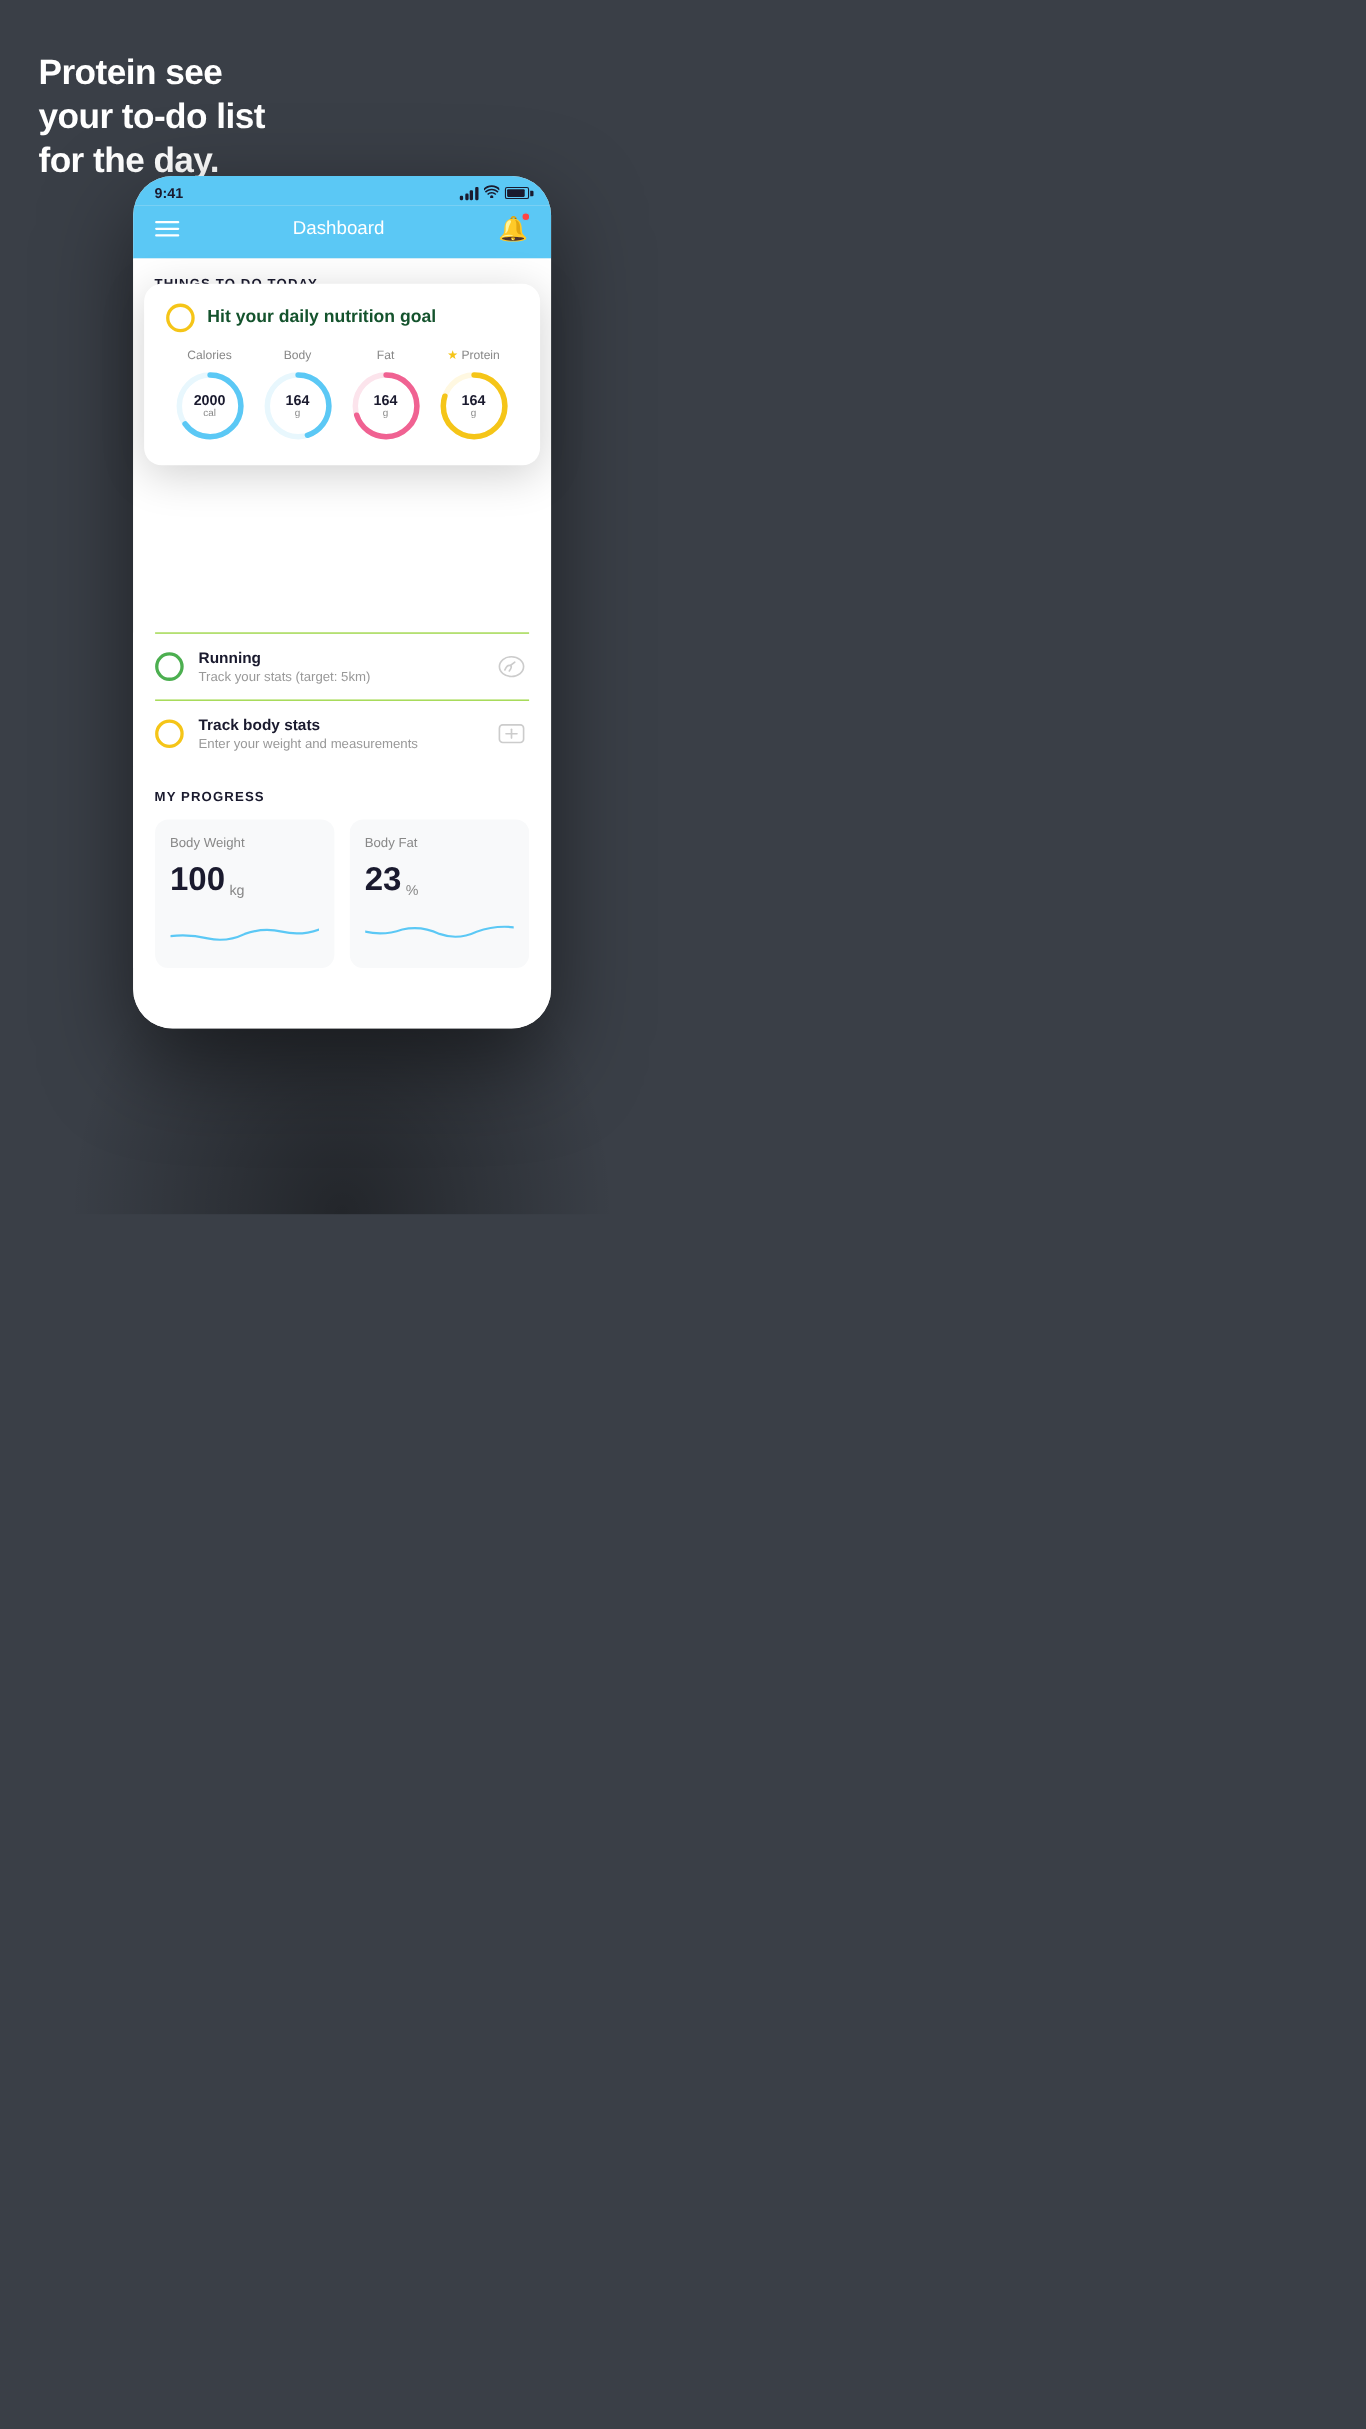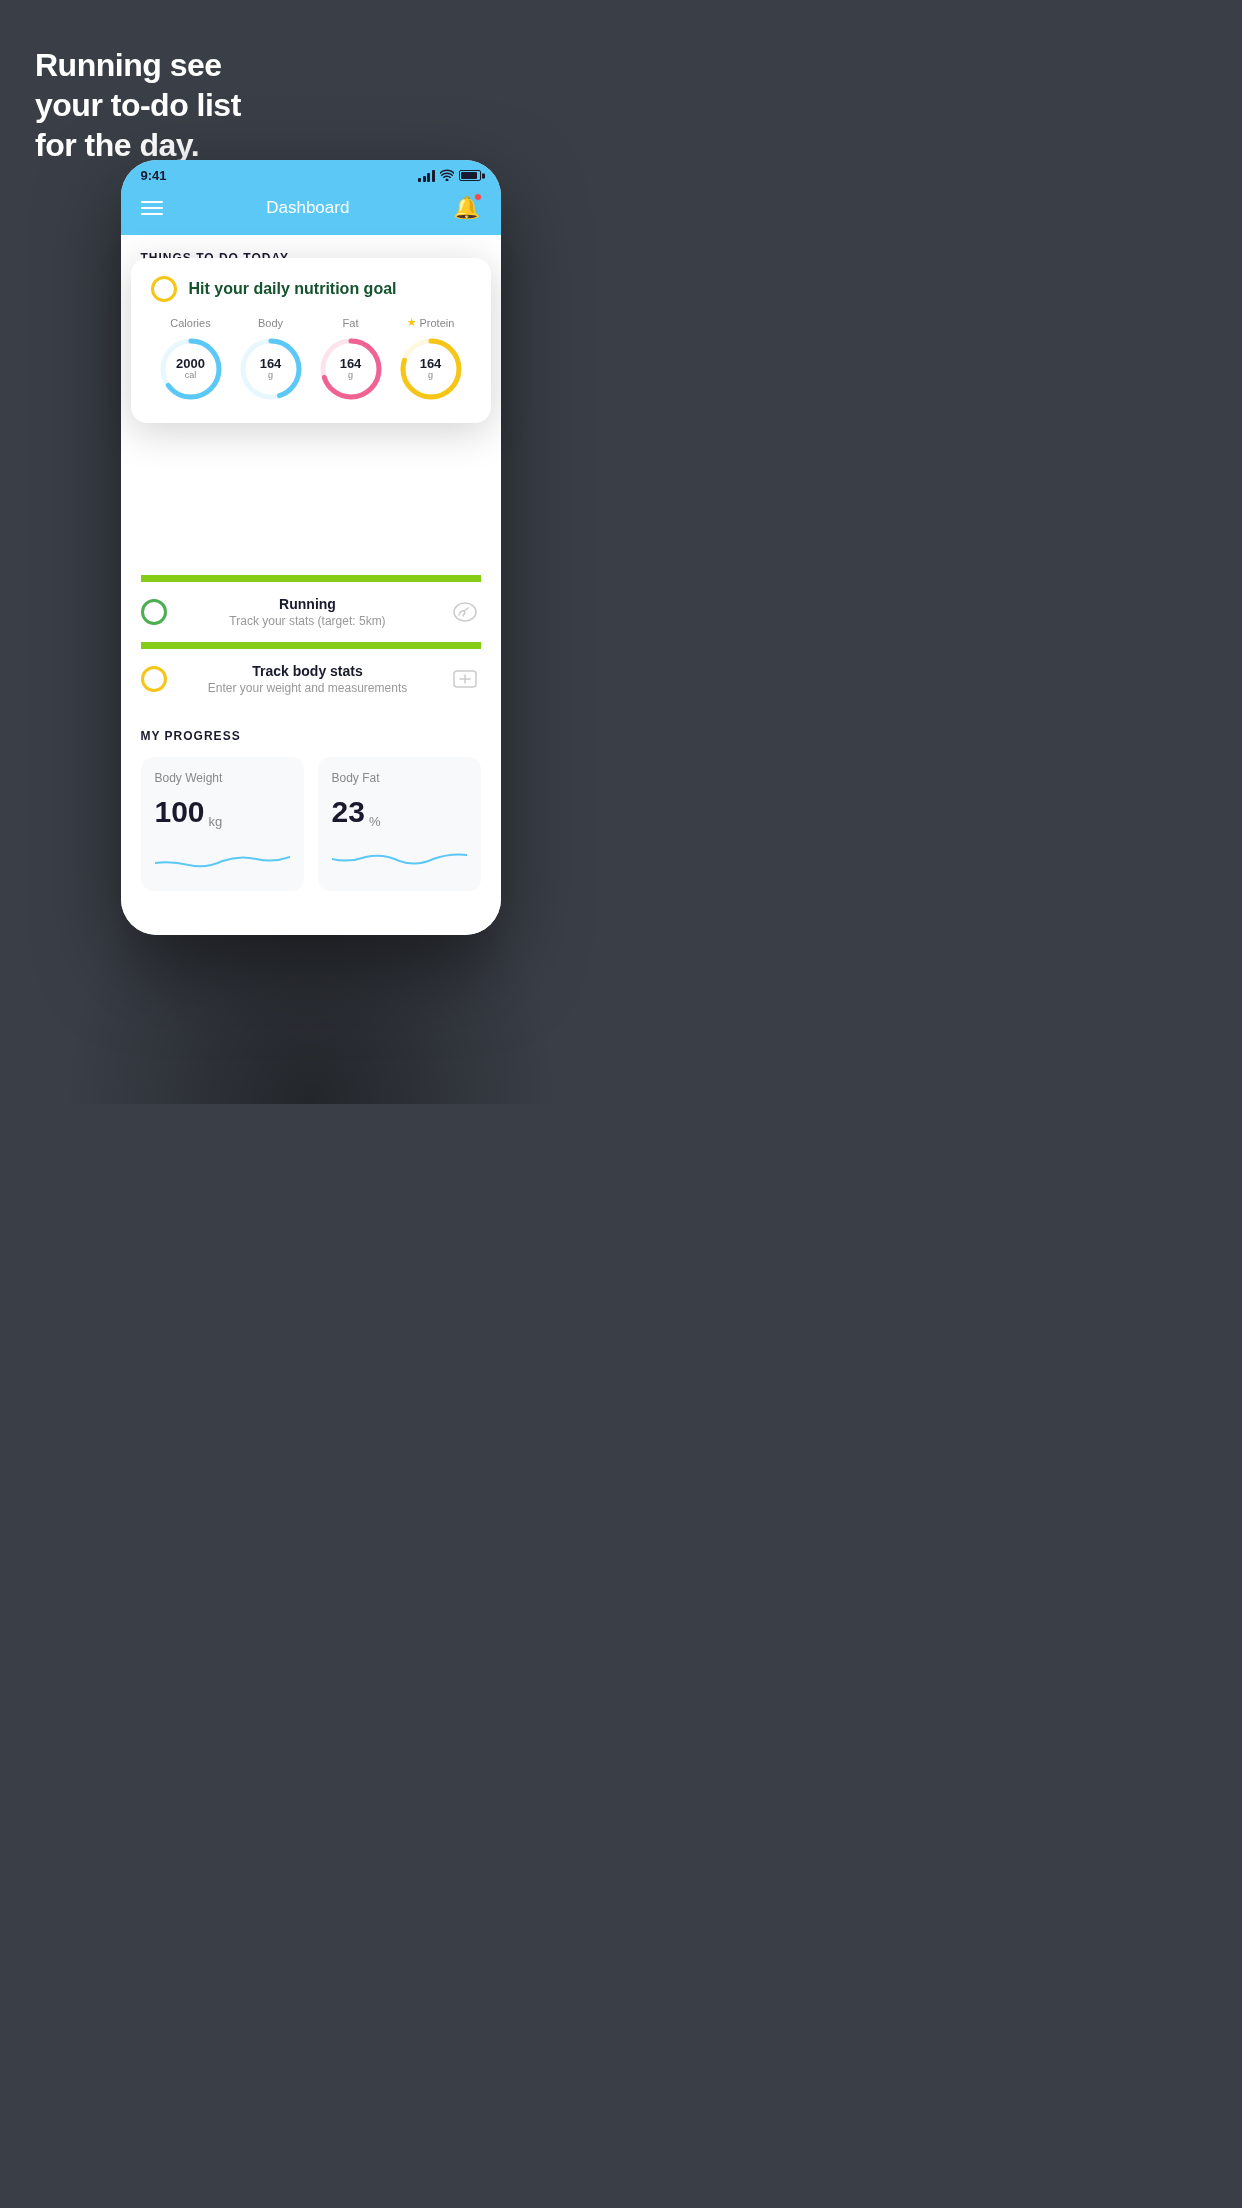--- a/index.html
+++ b/index.html
@@ -270,23 +270,22 @@
     
     .todo-list {
       padding: 0 20px;
       background: #ffffff;
       margin-top: 300px;
     }
     .todo-item {
       display: flex;
       align-items: center;
       padding: 14px 0;
-      border-top: 7px solid #84cc16;
+      border-top: 1px solid #84cc16;
       gap: 14px;
-      text-align: center;
     }
     .todo-circle {
       width: 26px;
       height: 26px;
       border-radius: 50%;
       border: 3px solid #4CAF50;
       flex-shrink: 0;
     }
     .todo-circle.yellow {
       border-color: #f5c518;
@@ -367,21 +366,21 @@
       height: 30px;
       width: 100%;
     }
   </style>
 </head>
 <body>
 
 <div class="bg-shadow"></div>
 
 <div class="hero-text">
-  <div>Running see</div>
+  <div>Protein see</div>
   <div>your to-do list</div>
   <div>for the day.</div>
 </div>
 
 <div class="phone-frame">
 
   <div class="status-bar">
     <span class="status-time">9:41</span>
     <div class="status-icons">
       <div class="signal-bars">

